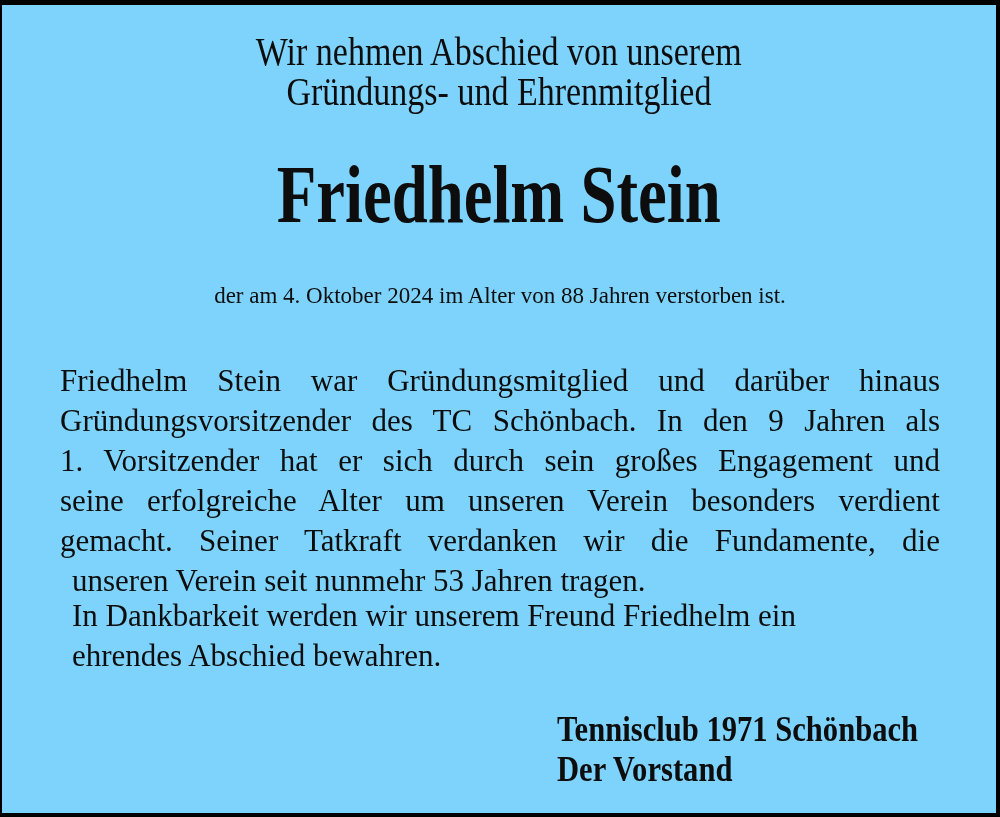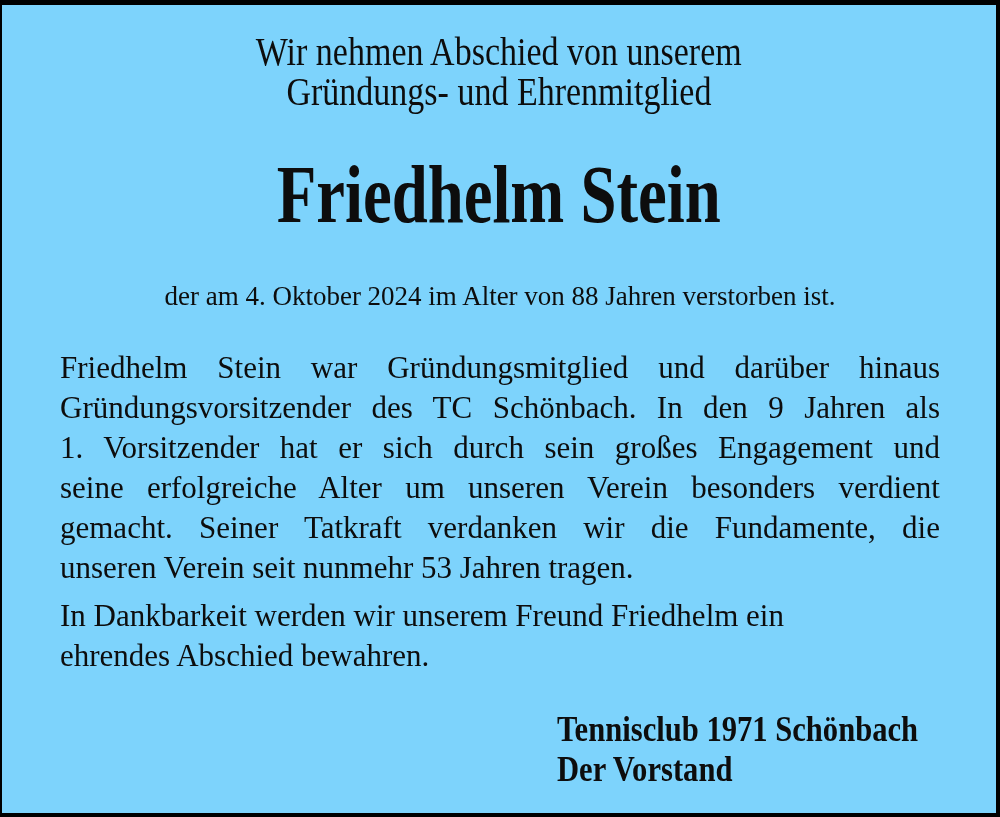--- a/index.html
+++ b/index.html
@@ -54,45 +54,46 @@
     transform: scaleX(0.78);
     transform-origin: 50% 50%;
   }
   
   .death-line {
     position: absolute;
     top: 271px;
     left: 58px;
     width: 880px;
     text-align: center;
-    font-size: 27px;
+    font-size: 23px;
     line-height: 40px;
     white-space: nowrap;
   }
   
   .para {
     position: absolute;
     left: 58px;
     width: 880px;
     font-size: 31px;
     line-height: 40px;
   }
-  .para-tribute { top: 343px; }
+  .para-tribute { top: 356px; }
   .para-remembrance { top: 591px; }
   .line {
     height: 40px;
   }
   .line.just {
     text-align: justify;
     text-align-last: justify;
   }
   .line.left {
     text-align: left;
     text-align-last: left;
     white-space: nowrap;
+    margin-left: 12px;
   }
   
   .signature {
     position: absolute;
     top: 704px;
     left: 555px;
     font-size: 36px;
     line-height: 40px;
     font-weight: bold;
     transform: scaleX(0.85);

